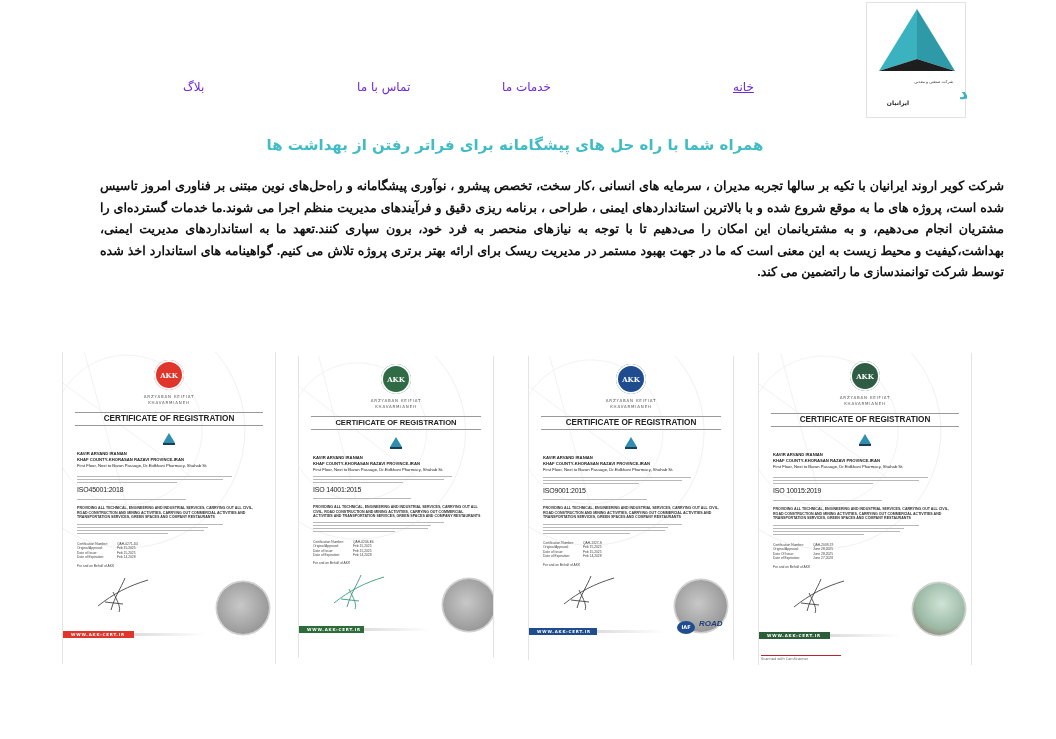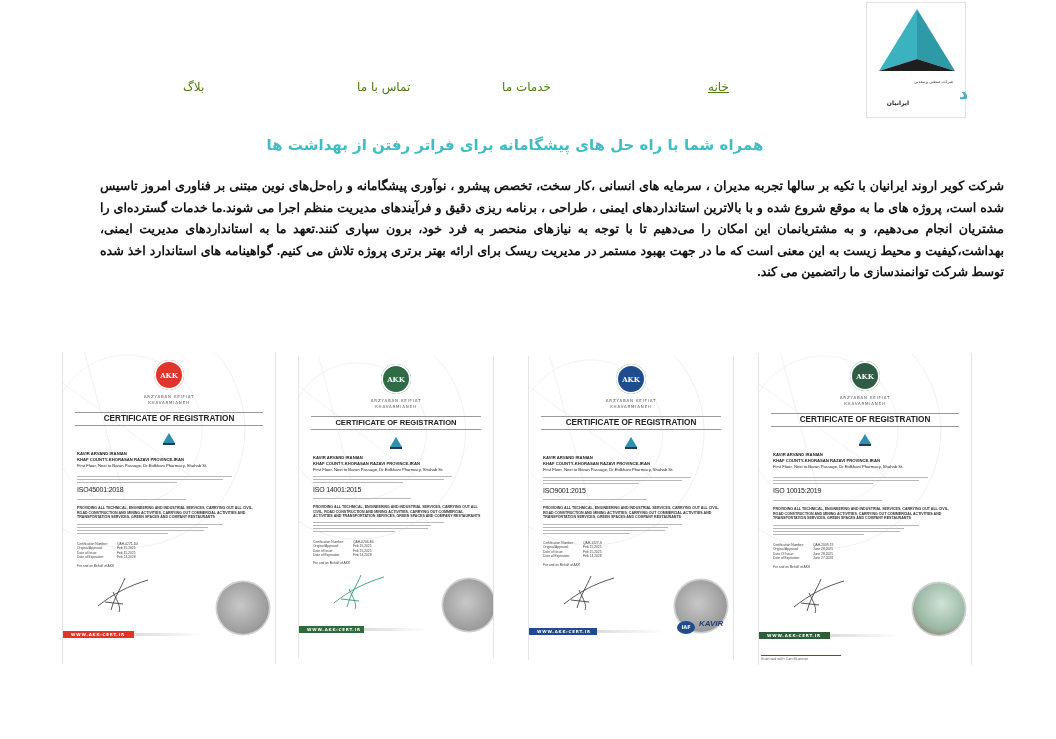--- a/index.html
+++ b/index.html
@@ -9,21 +9,21 @@
   
   .logo-box {
     position: absolute; left: 866px; top: 2px; width: 100px; height: 116px;
     border: 1px solid #e2e2e2; background: #fff;
   }
   .logo-box svg { position: absolute; left: 0; top: 0; }
 
   
   .nav { position: absolute; top: 80px; left: 0; width: 1056px; height: 20px; }
   .nav a {
-    position: absolute; top: 0; font-size: 12px; color: #4d7c0f; text-decoration: none;
+    position: absolute; top: 0; font-size: 12px; color: #6d28d9; text-decoration: none;
     font-family: "DejaVu Sans", sans-serif; direction: rtl; white-space: nowrap;
   }
 
   
   .headline {
     position: absolute; top: 136px; left: 200px; width: 630px; text-align: center;
     direction: rtl; color: #3fbcc4; font-size: 15px; font-weight: bold;
     font-family: "DejaVu Sans", sans-serif; white-space: nowrap;
   }
 
@@ -105,21 +105,21 @@
     <polygon points="50,6 12,68 50,56" fill="#3ab2c0"></polygon>
     <polygon points="50,6 88,68 50,56" fill="#2e9aa8"></polygon>
     <polygon points="12,68 88,68 50,56" fill="#1e1e1e"></polygon>
     <text x="86" y="80" font-size="4" text-anchor="end" fill="#333" font-family="DejaVu Sans, sans-serif">شرکت صنعتی و معدنی</text>
     <text x="92" y="96" font-size="17" font-weight="bold" text-anchor="end" fill="#3ab2c0" font-family="DejaVu Sans, sans-serif" direction="rtl">کویراروند</text>
     <text x="42" y="102" font-size="6" font-weight="bold" text-anchor="end" fill="#222" font-family="DejaVu Sans, sans-serif">ایرانیان</text>
   </svg>
 </div>
 
 <nav class="nav">
-  <a href="#" style="left:708px;text-decoration:underline;">خانه</a>
+  <a href="#" style="left:733px;text-decoration:underline;">خانه</a>
   <a href="#" style="left:502px;">خدمات ما</a>
   <a href="#" style="left:357px;">تماس با ما</a>
   <a href="#" style="left:183px;">بلاگ</a>
 </nav>
 
 <h2 class="headline">همراه شما  با راه حل های پیشگامانه برای فراتر رفتن از بهداشت ها</h2>
 
 <p class="intro">شرکت کویر اروند ایرانیان با تکیه بر سالها تجربه مدیران ، سرمایه های انسانی ،کار سخت، تخصص پیشرو ، نوآوری پیشگامانه و راه‌حل‌های نوین مبتنی بر فناوری امروز  تاسیس شده است، پروژه های ما به موقع شروع شده و با بالاترین استانداردهای ایمنی ، طراحی ، برنامه ریزی دقیق و فرآیندهای مدیریت منظم اجرا می شوند.ما خدمات گسترده‌ای را  مشتریان انجام می‌دهیم، و به مشتریانمان این امکان را می‌دهیم تا با توجه به نیازهای منحصر به فرد خود، برون سپاری کنند.تعهد ما به استانداردهای مدیریت ایمنی، بهداشت،کیفیت و محیط زیست به این معنی است که ما در جهت بهبود مستمر در مدیریت ریسک برای ارائه بهتر برتری پروژه تلاش می کنیم. گواهینامه های استاندارد اخذ شده توسط شرکت توانمندسازی ما راتضمین می کند.</p>
 
 <div id="certs">
@@ -311,21 +311,21 @@
       </div>
       <div class="details" style="top:207px;">For and on Behalf of AKK</div>
       <svg class="signature" style="left:30px;top:216px;" width="60" height="40">
         <path d="M5,32 C20,20 35,12 55,6 M18,36 C22,22 28,14 32,4 M12,28 L30,30 M20,18 C25,28 28,34 26,38" stroke="#444" stroke-width="0.9" fill="none"></path>
       </svg>
       <div class="stamp" style="left:146px;top:224px;"></div>
       <div class="footer-band" style="top:272px;width:68px;background:#1f4c8f;">WWW.AKK-CERT.IR</div>
       <div class="footer-fade" style="top:274px;left:68px;width:68px;background:linear-gradient(90deg,#ddd,#fff);"></div>
 
         <div style="position:absolute;left:148px;top:265px;width:18px;height:13px;border-radius:50%;background:#1f4c8f;color:#fff;font-size:5px;font-weight:bold;text-align:center;line-height:13px;">IAF</div>
-        <div style="position:absolute;left:170px;top:263px;font-size:8px;font-weight:bold;font-style:italic;color:#1f3f7a;font-family:'Liberation Sans',sans-serif;">KAVIR</div>
+        <div style="position:absolute;left:170px;top:263px;font-size:8px;font-weight:bold;font-style:italic;color:#1f3f7a;font-family:'Liberation Sans',sans-serif;">ROAD</div>
 
     </div>
     <div class="cert" style="left: 758px; top: 353px; width: 214px; height: 312px;">
       <svg class="watermark" width="214" height="312">
         <circle cx="64.2" cy="78" r="117.7" fill="none" stroke="#f1f1f1" stroke-width="1"></circle>
         <circle cx="64.2" cy="78" r="74.89999999999999" fill="none" stroke="#f3f3f3" stroke-width="1"></circle>
         <line x1="0" y1="31.200000000000003" x2="128.4" y2="124.80000000000001" stroke="#f2f2f2"></line>
         <line x1="21.400000000000002" y1="0" x2="64.2" y2="156" stroke="#f2f2f2"></line>
       </svg>
       <div class="seal" style="background:#2f5c44;">AKK</div>

